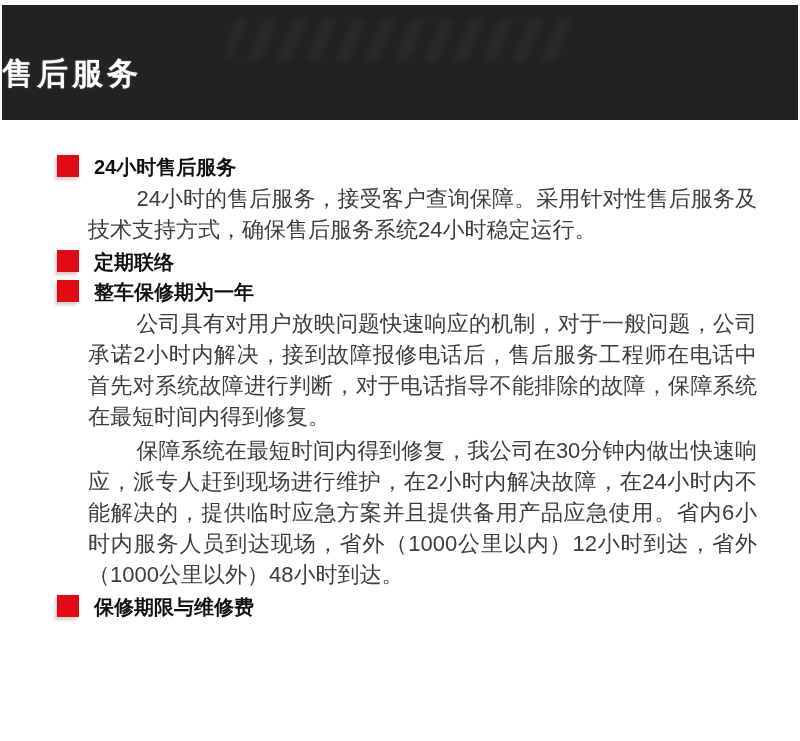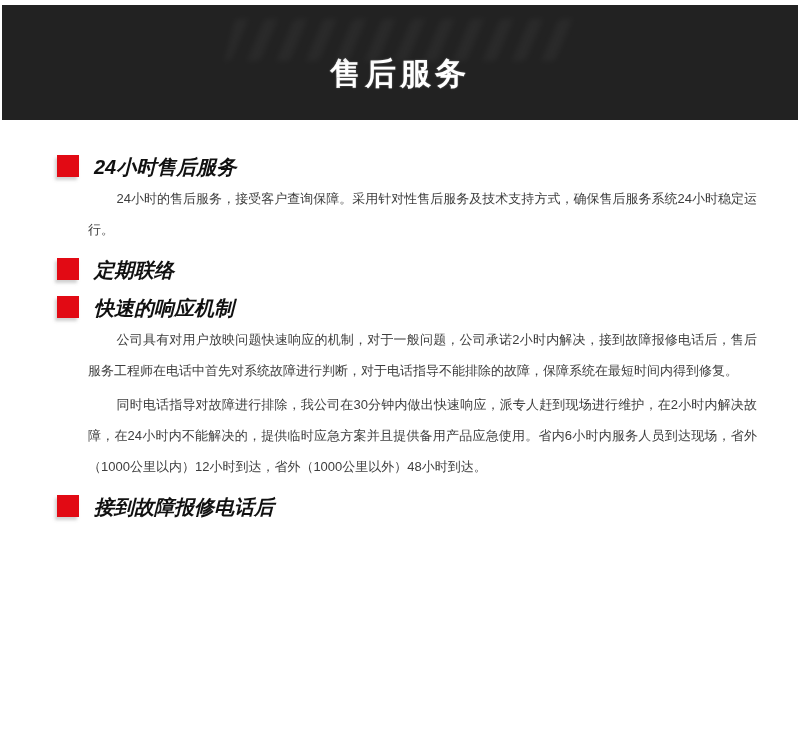--- a/index.html
+++ b/index.html
@@ -14,21 +14,20 @@
     background: #ffffff;
     overflow: hidden;
   }
   .header {
     margin: 5px 2px 0 2px;
     height: 115px;
     background: var(--header-bg, #222222);
     position: relative;
     display: flex;
     align-items: center;
-    justify-content: center;
   }
   .header-title {
     margin: 0;
     padding-top: 22px;
     color: #ffffff;
     font-size: 31px;
     font-weight: 700;
     letter-spacing: 4px;
     text-shadow: 0 0 2px rgba(255,255,255,0.35);
   }
@@ -38,44 +37,43 @@
     width: 340px; height: 42px;
     opacity: 0.45;
     background: repeating-linear-gradient(100deg,
       rgba(95,95,95,0.30) 0 13px,
       rgba(34,34,34,0) 13px 29px);
     filter: blur(3px);
     transform: skewX(-14deg);
     pointer-events: none;
   }
   .content { padding: 34px 43px 0 57px; }
-  .section + .section { margin-top: 12px; }
+  .section + .section { margin-top: 4px; }
   .section-head {
     display: flex;
     align-items: flex-start;
     gap: 15px;
   }
   .bullet {
     flex: 0 0 auto;
     width: 22px; height: 22px;
     margin-top: 1px;
     background: var(--accent-red, #e20a14);
     box-shadow: -2px 3px 3px rgba(120,120,120,0.35);
   }
   .section-title {
     margin: 0;
     font-size: 20px;
     line-height: 26px;
     font-weight: 700;
     color: var(--heading-text, #111111);
-    font-style: italic;
   }
   .section p {
     margin: 3px 0 3px 31px;
-    font-size: 13px;
+    font-size: 22px;
     line-height: 31px;
     color: var(--body-text, #3d3d3d);
     text-indent: 2.2em;
     text-align: justify;
   }
 </style>
 </head>
 <body>
 
 <div class="page">
@@ -98,27 +96,27 @@
     <div class="section">
       <div class="section-head">
         <span class="bullet"></span>
         <h2 class="section-title">定期联络</h2>
       </div>
     </div>
 
     <div class="section">
       <div class="section-head">
         <span class="bullet"></span>
-        <h2 class="section-title">快速的响应机制</h2>
+        <h2 class="section-title">整车保修期为一年</h2>
       </div>
       <p>公司具有对用户放映问题快速响应的机制，对于一般问题，公司承诺2小时内解决，接到故障报修电话后，售后服务工程师在电话中首先对系统故障进行判断，对于电话指导不能排除的故障，保障系统在最短时间内得到修复。</p>
-      <p>同时电话指导对故障进行排除，我公司在30分钟内做出快速响应，派专人赶到现场进行维护，在2小时内解决故障，在24小时内不能解决的，提供临时应急方案并且提供备用产品应急使用。省内6小时内服务人员到达现场，省外（1000公里以内）12小时到达，省外（1000公里以外）48小时到达。</p>
+      <p>保障系统在最短时间内得到修复，我公司在30分钟内做出快速响应，派专人赶到现场进行维护，在2小时内解决故障，在24小时内不能解决的，提供临时应急方案并且提供备用产品应急使用。省内6小时内服务人员到达现场，省外（1000公里以内）12小时到达，省外（1000公里以外）48小时到达。</p>
     </div>
 
     <div class="section">
       <div class="section-head">
         <span class="bullet"></span>
-        <h2 class="section-title">接到故障报修电话后</h2>
+        <h2 class="section-title">保修期限与维修费</h2>
       </div>
     </div>
 
   </div>
 </div>
 
 </body></html>

